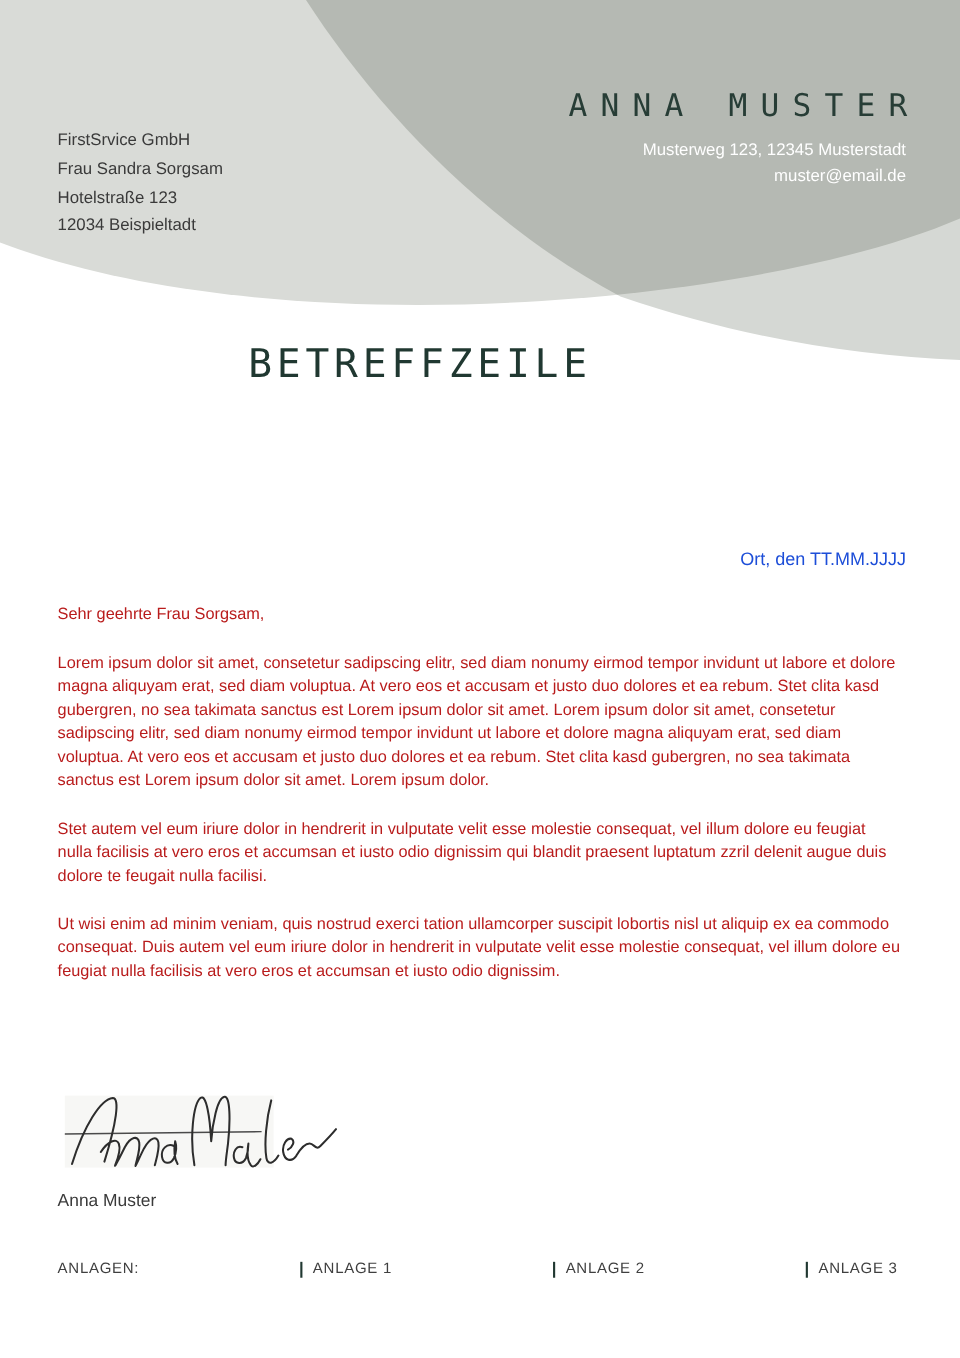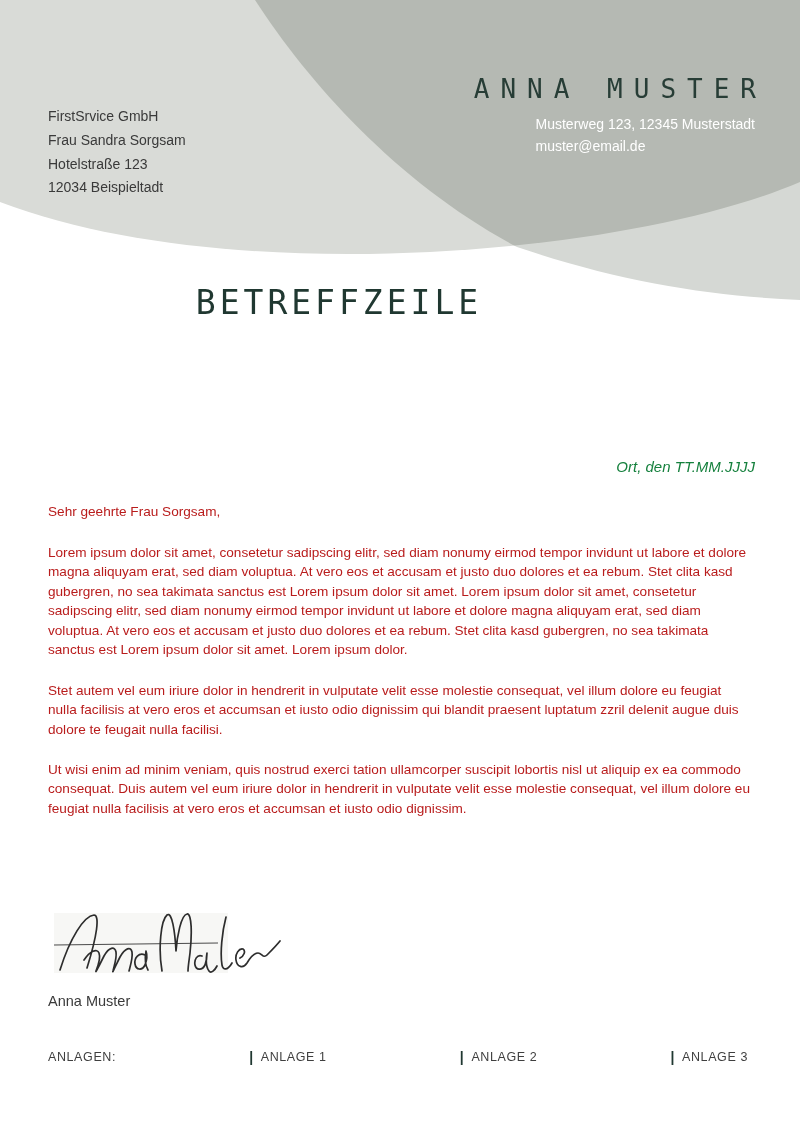--- a/index.html
+++ b/index.html
@@ -6,28 +6,28 @@
   .page{position:relative;width:800px;height:1132px;background:#ffffff;overflow:hidden;
         font-family:"Liberation Sans",sans-serif;color:#3d3d3d;}
   
   .header-art{position:absolute;left:0;top:0;width:800px;height:340px;display:block;}
   
   .recipient{position:absolute;left:48px;top:105px;font-size:14px;line-height:23.8px;color:#3a3a3a;}
   
   .applicant-name{position:absolute;top:74px;right:44px;margin-right:-11px;
         font-family:"DejaVu Sans Mono","Liberation Mono",monospace;
         font-size:26px;letter-spacing:11px;color:#273d36;white-space:nowrap;}
-  .contact{position:absolute;top:113px;right:45px;text-align:left;
+  .contact{position:absolute;top:113px;right:45px;text-align:right;
         font-size:14px;line-height:22.3px;color:#ffffff;}
   
-  .subject{position:absolute;left:4px;top:283px;width:670px;text-align:center;
+  .subject{position:absolute;left:15px;top:283px;width:670px;text-align:center;
         font-family:"DejaVu Sans Mono","Liberation Mono",monospace;
         font-size:33px;letter-spacing:4px;color:#203831;}
   
-  .date-line{position:absolute;top:458px;right:45px;font-style:italic;font-size:15px;color:#15803d;}
+  .date-line{position:absolute;top:458px;right:45px;font-size:15px;color:#1d4ed8;}
   
   .body-block{position:absolute;left:48px;width:704px;font-size:13.6px;line-height:19.4px;color:#b91c1c;text-align:left;}
   .salutation{top:502px;}
   .para-1{top:543px;}
   .para-2{top:681px;}
   .para-3{top:760px;}
   .para-4{top:842px;}
   .closing{top:876px;}
   
   .signature{position:absolute;left:50px;top:908px;width:234px;height:70px;}

